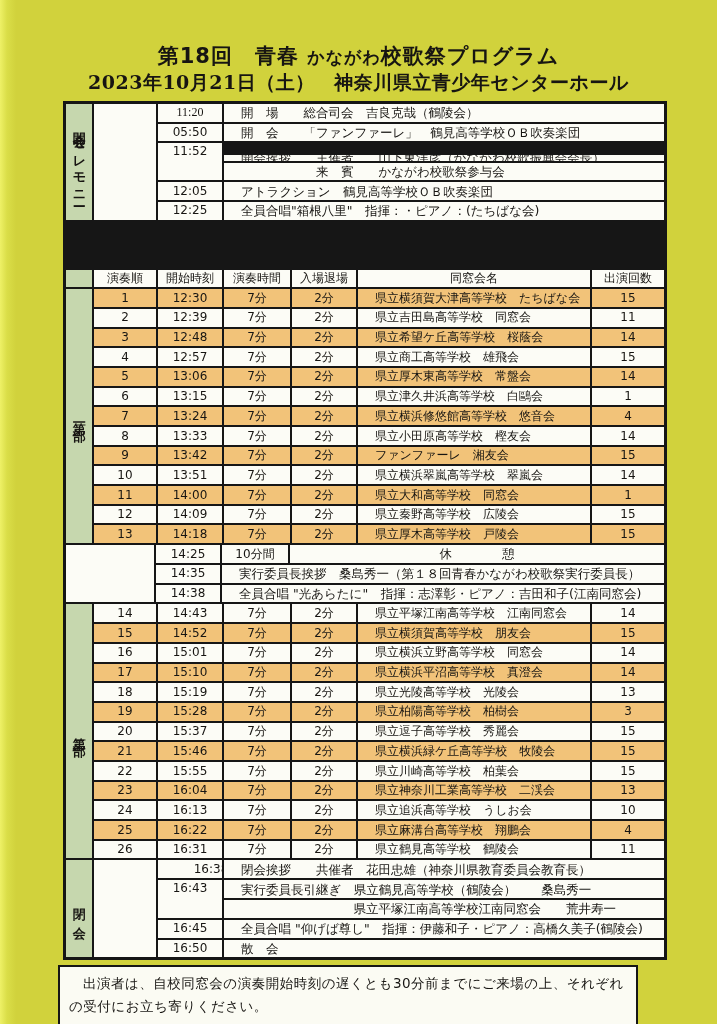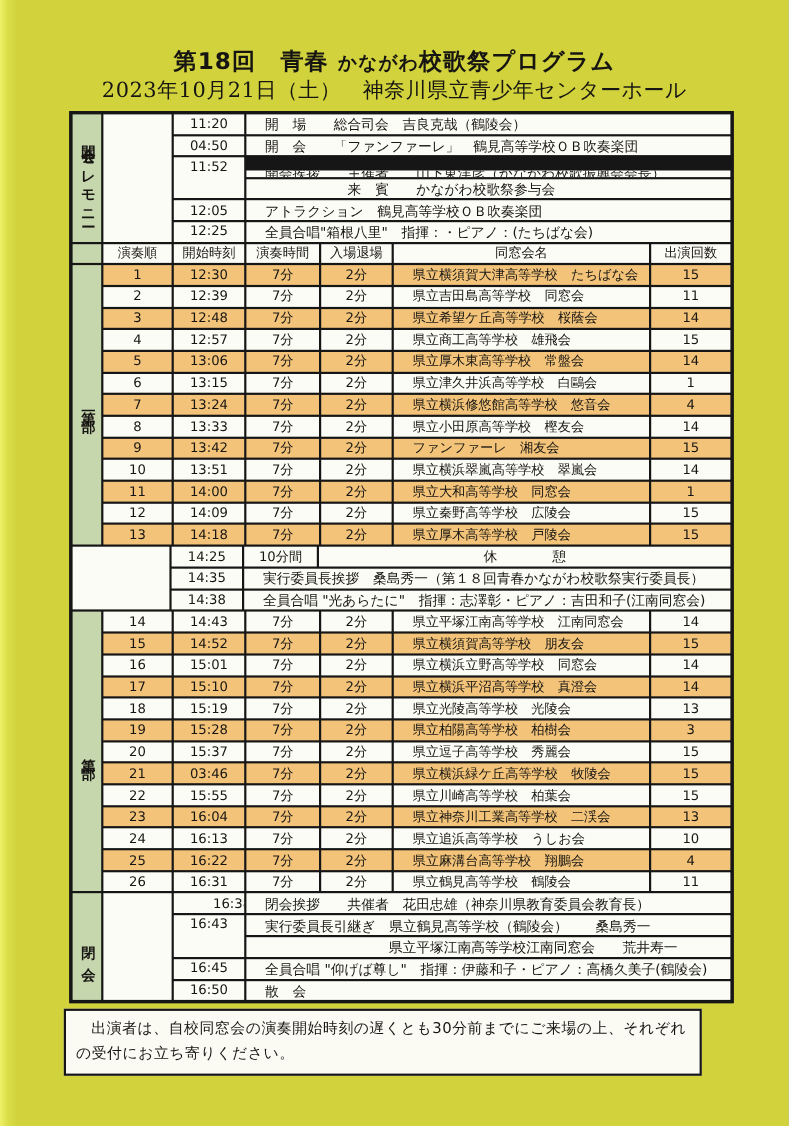--- a/index.html
+++ b/index.html
@@ -7,31 +7,31 @@
     width:717px;height:1024px;
     background:linear-gradient(90deg,#eef167 0px,#dade48 7px,#d1d23c 16px,#d1d23c 100%);
     font-family:"DejaVu Sans",sans-serif;
     color:#171512;
     overflow:hidden;
     position:relative;
   }
   .titlebox{padding-top:44px;text-align:center;line-height:1.2;}
   .title{font-size:21px;font-weight:bold;letter-spacing:1px;}
   .title .mid{font-size:17px;font-weight:bold;}
-  .subtitle{font-family:"DejaVu Serif",serif;font-size:19px;font-weight:normal;letter-spacing:0.5px;margin-top:2px;}
+  .subtitle{font-family:"DejaVu Serif",serif;font-size:19px;font-weight:bold;letter-spacing:0.5px;margin-top:2px;}
 
   .program-table{
     margin:7px 0 0 63px;width:604px;
     background:#161616;border:3px solid #161616;
     display:flex;flex-direction:column;gap:2px;
     box-sizing:border-box;
   }
   .sec{display:grid;gap:2px;background:#161616;}
   .sec-opening{grid-template-columns:26px 62px 64px 1fr;grid-auto-rows:17.6px;}
-  .sec-header{grid-template-columns:26px 62px 64px 66px 64px 1fr 72px;grid-auto-rows:17.6px;}
+  .sec-header{grid-template-columns:26px 62px 64px 66px 64px 1fr 72px;grid-auto-rows:17.6px;margin-top:48px;}
   .sec-part{grid-template-columns:26px 62px 64px 66px 64px 1fr 72px;grid-auto-rows:17.7px;}
   .sec-interlude{grid-template-columns:88px 64px 66px 1fr;grid-auto-rows:17.8px;}
   .sec-closing{grid-template-columns:26px 62px 64px 1fr;grid-auto-rows:17.8px;}
 
   .cell{
     background:#fcfcf6;
     display:flex;align-items:center;justify-content:center;
     font-size:12px;line-height:1.05;
     white-space:nowrap;overflow:hidden;
     padding:0 2px;box-sizing:border-box;
@@ -61,23 +61,23 @@
   <div class="subtitle">2023年10月21日（土）　神奈川県立青少年センターホール</div>
 </div>
 
 <div class="program-table">
 
   <div class="sec sec-opening">
     <div class="cell green vlabel" style="grid-area:1/1/7/2;">
         <span>開会セレモニー</span>
       </div>
     <div class="cell" style="grid-area:1/2/7/3;"></div>
-    <div class="cell" style="grid-area:1/3/2/4;">11:20</div>
+    <div class="cell" style="grid-area:1/3/2/4;font-family:Liberation Serif, serif;">11:20</div>
     <div class="cell left content" style="grid-area:1/4/2/5;">開　場　　総合司会　吉良克哉（鶴陵会）</div>
-    <div class="cell" style="grid-area:2/3/3/4;">04:50</div>
+    <div class="cell" style="grid-area:2/3/3/4;">05:50</div>
     <div class="cell left content" style="grid-area:2/4/3/5;">開　会　　「ファンファーレ」　鶴見高等学校ＯＢ吹奏楽団</div>
     <div class="cell" style="grid-area:3/3/5/4;align-items:flex-start;padding-top:2px;">11:52</div>
     <div class="cell left content" style="grid-area:3/4/4/5;margin-top:12px;">開会挨拶　　主催者　　山下東洋彦（かながわ校歌振興会会長）</div>
     <div class="cell left content" style="grid-area:4/4/5/5;">　　　　　　来　賓　　かながわ校歌祭参与会</div>
     <div class="cell" style="grid-area:5/3/6/4;">12:05</div>
     <div class="cell left content" style="grid-area:5/4/6/5;">アトラクション　鶴見高等学校ＯＢ吹奏楽団</div>
     <div class="cell" style="grid-area:6/3/7/4;text-align:center;">12:25</div>
     <div class="cell left content" style="grid-area:6/4/7/5;">全員合唱"箱根八里"　指揮：・ピアノ：(たちばな会)</div>
   </div>
 
@@ -248,21 +248,21 @@
       <div class="cell hl">3</div>
 
       <div class="cell">20</div>
       <div class="cell">15:37</div>
       <div class="cell">7分</div>
       <div class="cell">2分</div>
       <div class="cell left">県立逗子高等学校　秀麗会</div>
       <div class="cell">15</div>
 
       <div class="cell hl">21</div>
-      <div class="cell hl">03:46</div>
+      <div class="cell hl">15:46</div>
       <div class="cell hl">7分</div>
       <div class="cell hl">2分</div>
       <div class="cell left hl">県立横浜緑ケ丘高等学校　牧陵会</div>
       <div class="cell hl">15</div>
 
       <div class="cell">22</div>
       <div class="cell">15:55</div>
       <div class="cell">7分</div>
       <div class="cell">2分</div>
       <div class="cell left">県立川崎高等学校　柏葉会</div>

